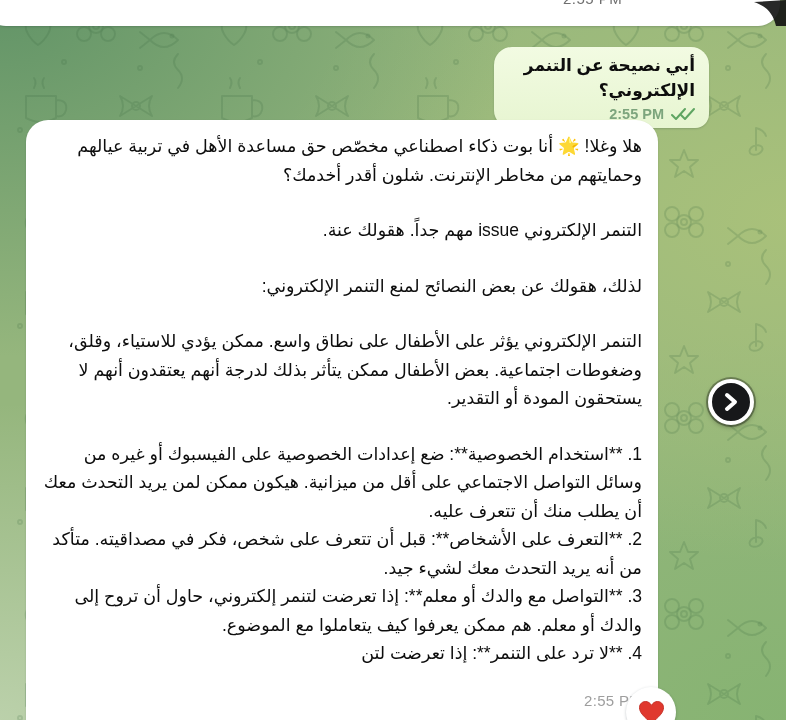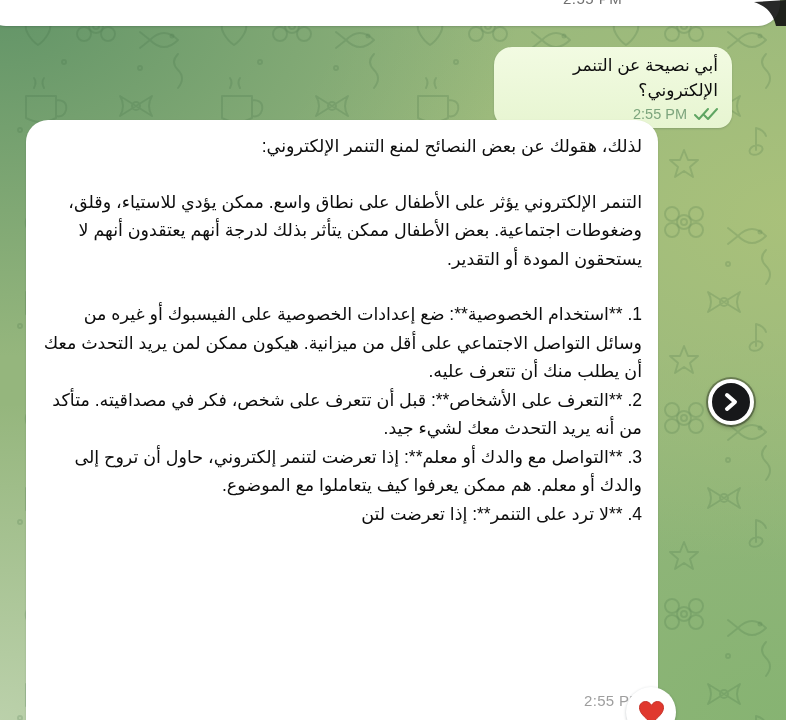--- a/index.html
+++ b/index.html
@@ -24,26 +24,26 @@
     position:absolute;left:-16px;top:-32px;width:796px;height:58px;z-index:2;
     background:#fff;border-radius:0 0 22px 22px;
     box-shadow:0 1px 2px rgba(16,35,47,.18);
   }
   .partial-time{
     position:absolute;left:563px;top:-10px;z-index:3;
     font-size:15px;color:#6f6f6f;letter-spacing:.5px;
   }
   
   .out-bubble{
-    position:absolute;left:494px;top:47px;width:238px;box-sizing:border-box;z-index:2;
+    position:absolute;left:494px;top:47px;width:215px;box-sizing:border-box;z-index:2;
     background:linear-gradient(#f2fbe2,#e7f5d1);
     border-radius:18px 18px 14px 18px;
     padding:6px 14px 4px 12px;
     box-shadow:0 1px 2px rgba(16,35,47,.18);
-    direction:rtl;text-align:right;
+    direction:rtl;text-align:right;font-weight:bold;
   }
   .out-text{font-size:17px;color:#0d0d0d;line-height:25px;}
   .out-meta{
     display:flex;direction:ltr;justify-content:flex-end;align-items:center;gap:7px;
     margin-top:1px;height:20px;
   }
   .out-time{font-size:14.5px;color:#7da57d;}
   
   .bot-bubble{
     position:absolute;left:26px;top:120px;width:632px;height:640px;box-sizing:border-box;z-index:2;
@@ -130,20 +130,22 @@
       <span class="out-time">2:55 PM</span>
       <svg width="24" height="14" viewBox="0 0 24 14">
         <path d="M1 8 l4 4 L14 2" fill="none" stroke="#5fa562" stroke-width="2" stroke-linecap="round" stroke-linejoin="round"></path>
         <path d="M10 8 l4 4 L23 2" fill="none" stroke="#5fa562" stroke-width="2" stroke-linecap="round" stroke-linejoin="round"></path>
       </svg>
     </div>
   </div>
 
   <div class="bot-bubble">
     <div>
+        <div class="para">هلا وغلا! 🌟 أنا بوت ذكاء اصطناعي مخصّص حق مساعدة الأهل في تربية عيالهم وحمايتهم من مخاطر الإنترنت. شلون أقدر أخدمك؟</div>
+        <div class="para">التنمر الإلكتروني issue مهم جداً. هقولك عنة.</div>
         <div class="para">لذلك، هقولك عن بعض النصائح لمنع التنمر الإلكتروني:</div>
         <div class="para">التنمر الإلكتروني يؤثر على الأطفال على نطاق واسع. ممكن يؤدي للاستياء، وقلق، وضغوطات اجتماعية. بعض الأطفال ممكن يتأثر بذلك لدرجة أنهم يعتقدون أنهم لا يستحقون المودة أو التقدير.</div>
         <div class="para">1. **استخدام الخصوصية**: ضع إعدادات الخصوصية على الفيسبوك أو غيره من وسائل التواصل الاجتماعي على أقل من ميزانية. هيكون ممكن لمن يريد التحدث معك أن يطلب منك أن تتعرف عليه.
 2. **التعرف على الأشخاص**: قبل أن تتعرف على شخص، فكر في مصداقيته. متأكد من أنه يريد التحدث معك لشيء جيد.
 3. **التواصل مع والدك أو معلم**: إذا تعرضت لتنمر إلكتروني، حاول أن تروح إلى والدك أو معلم. هم ممكن يعرفوا كيف يتعاملوا مع الموضوع.
 4. **لا ترد على التنمر**: إذا تعرضت لتن</div>
       </div>
     <div class="bot-time">2:55 PM</div>
   </div>
 

